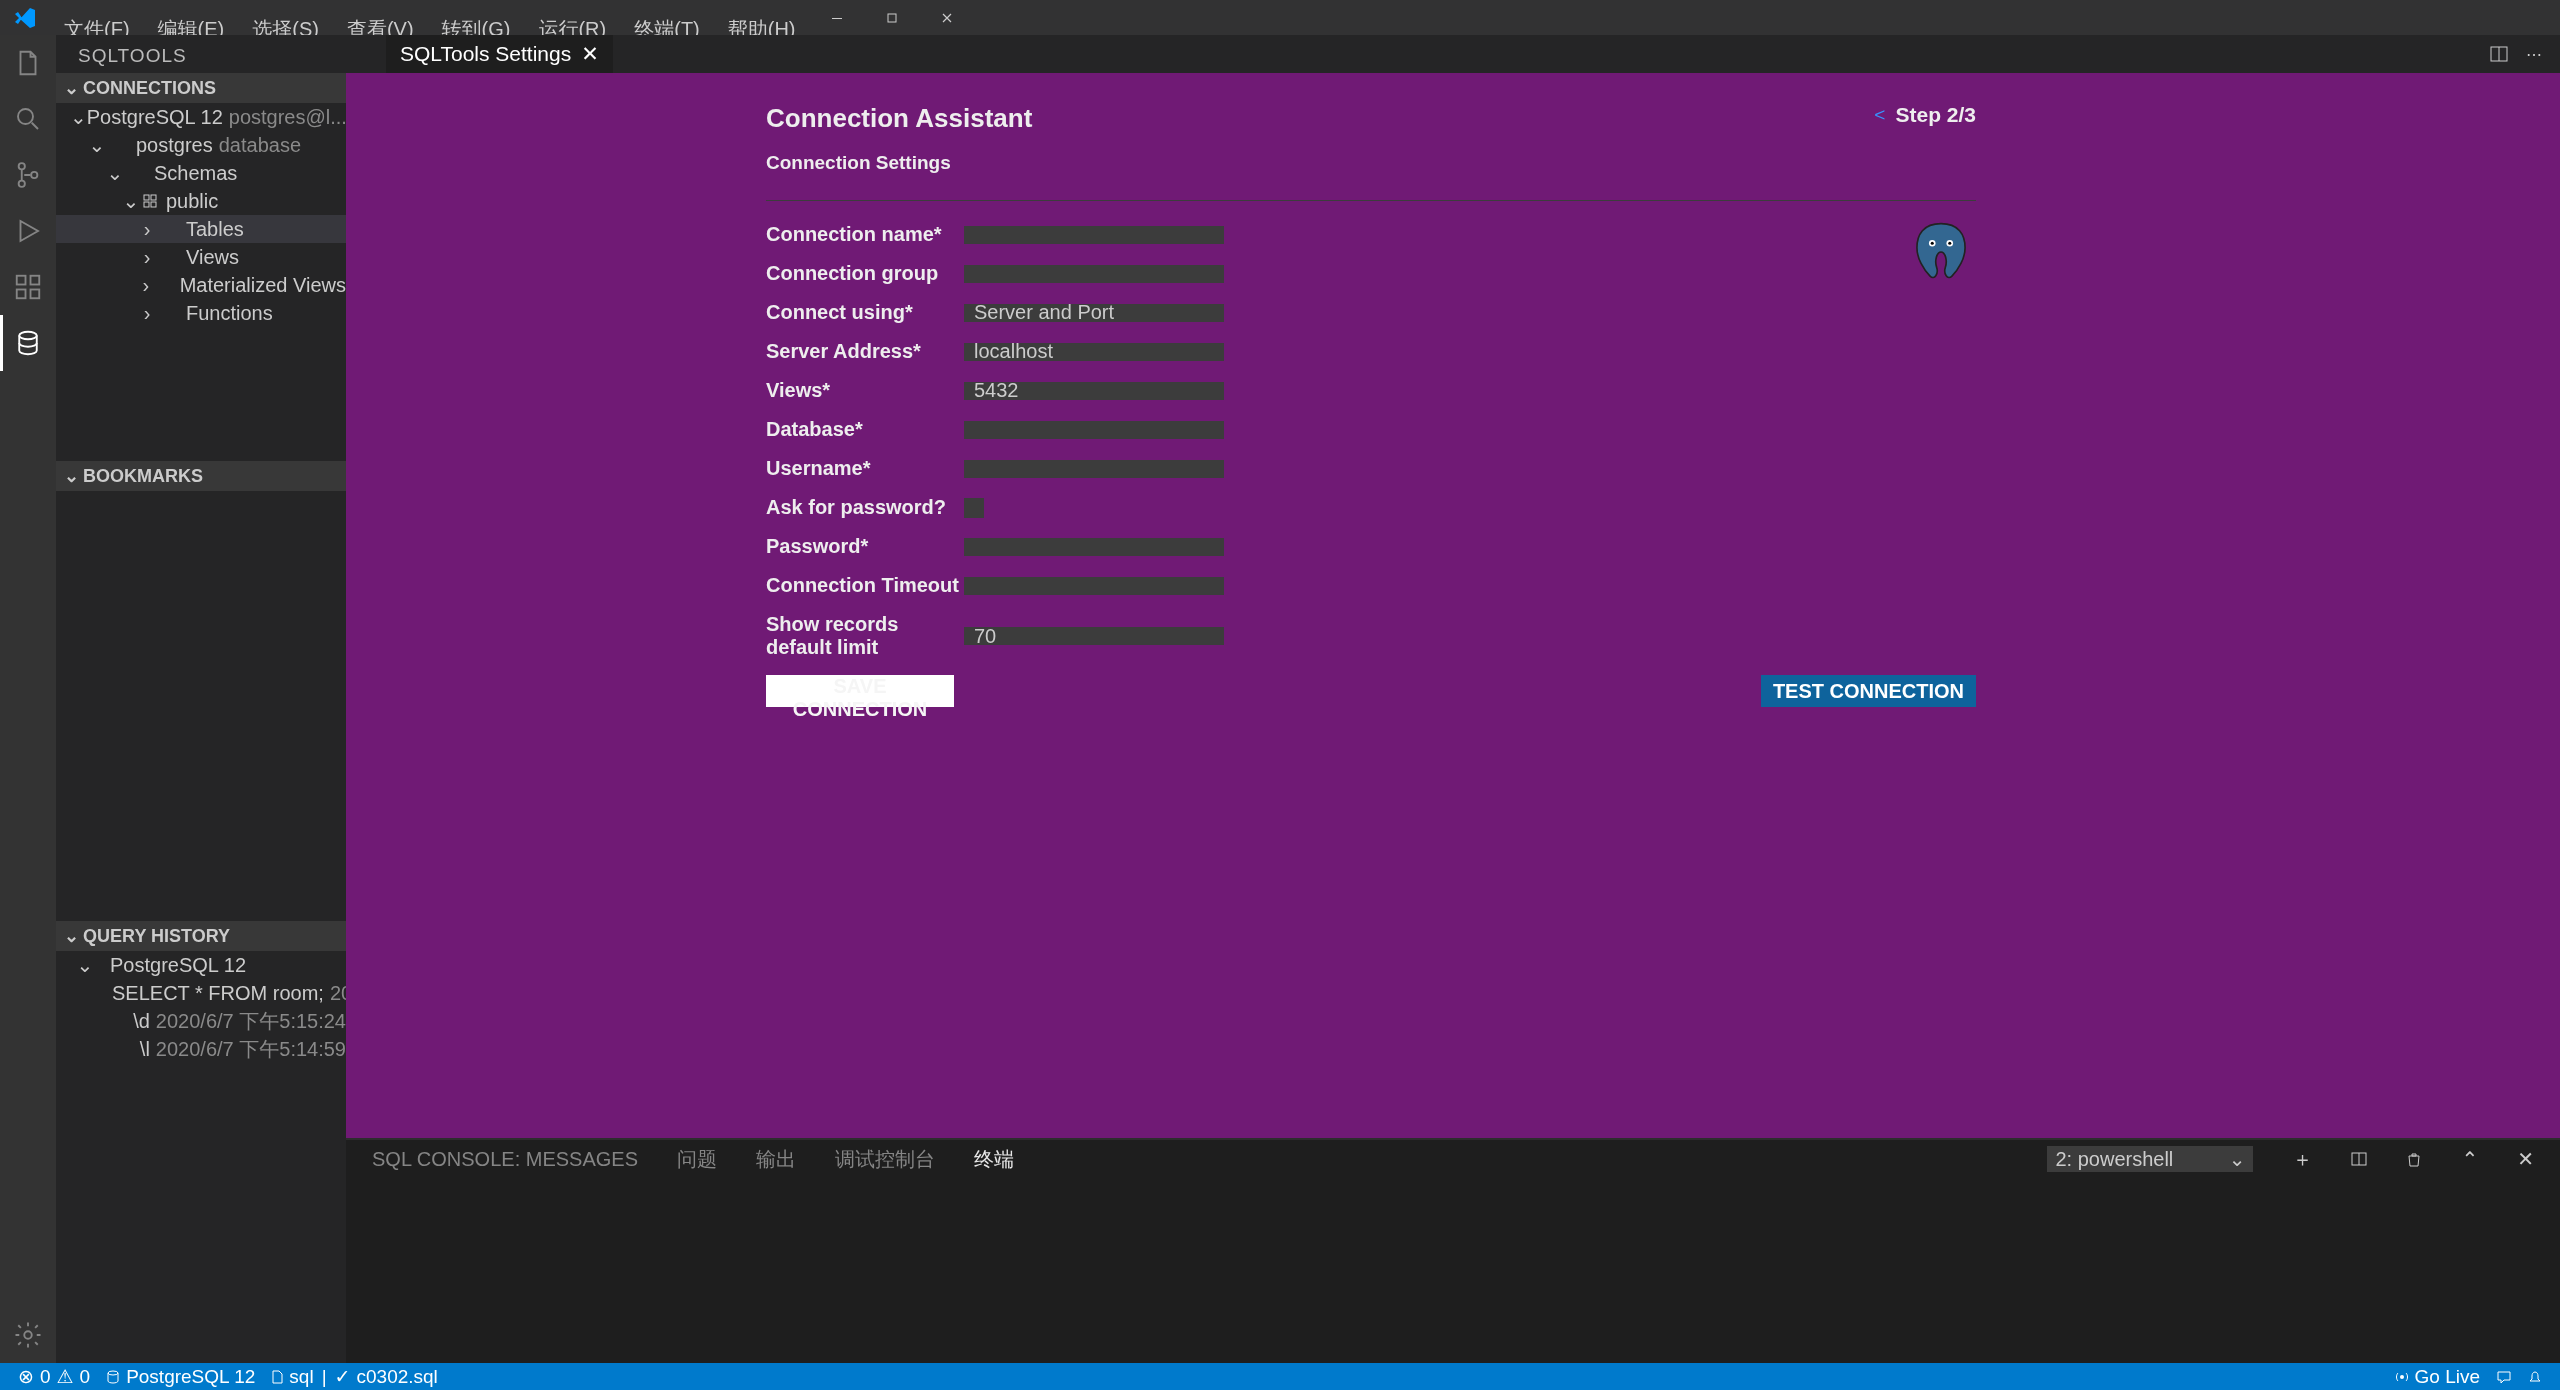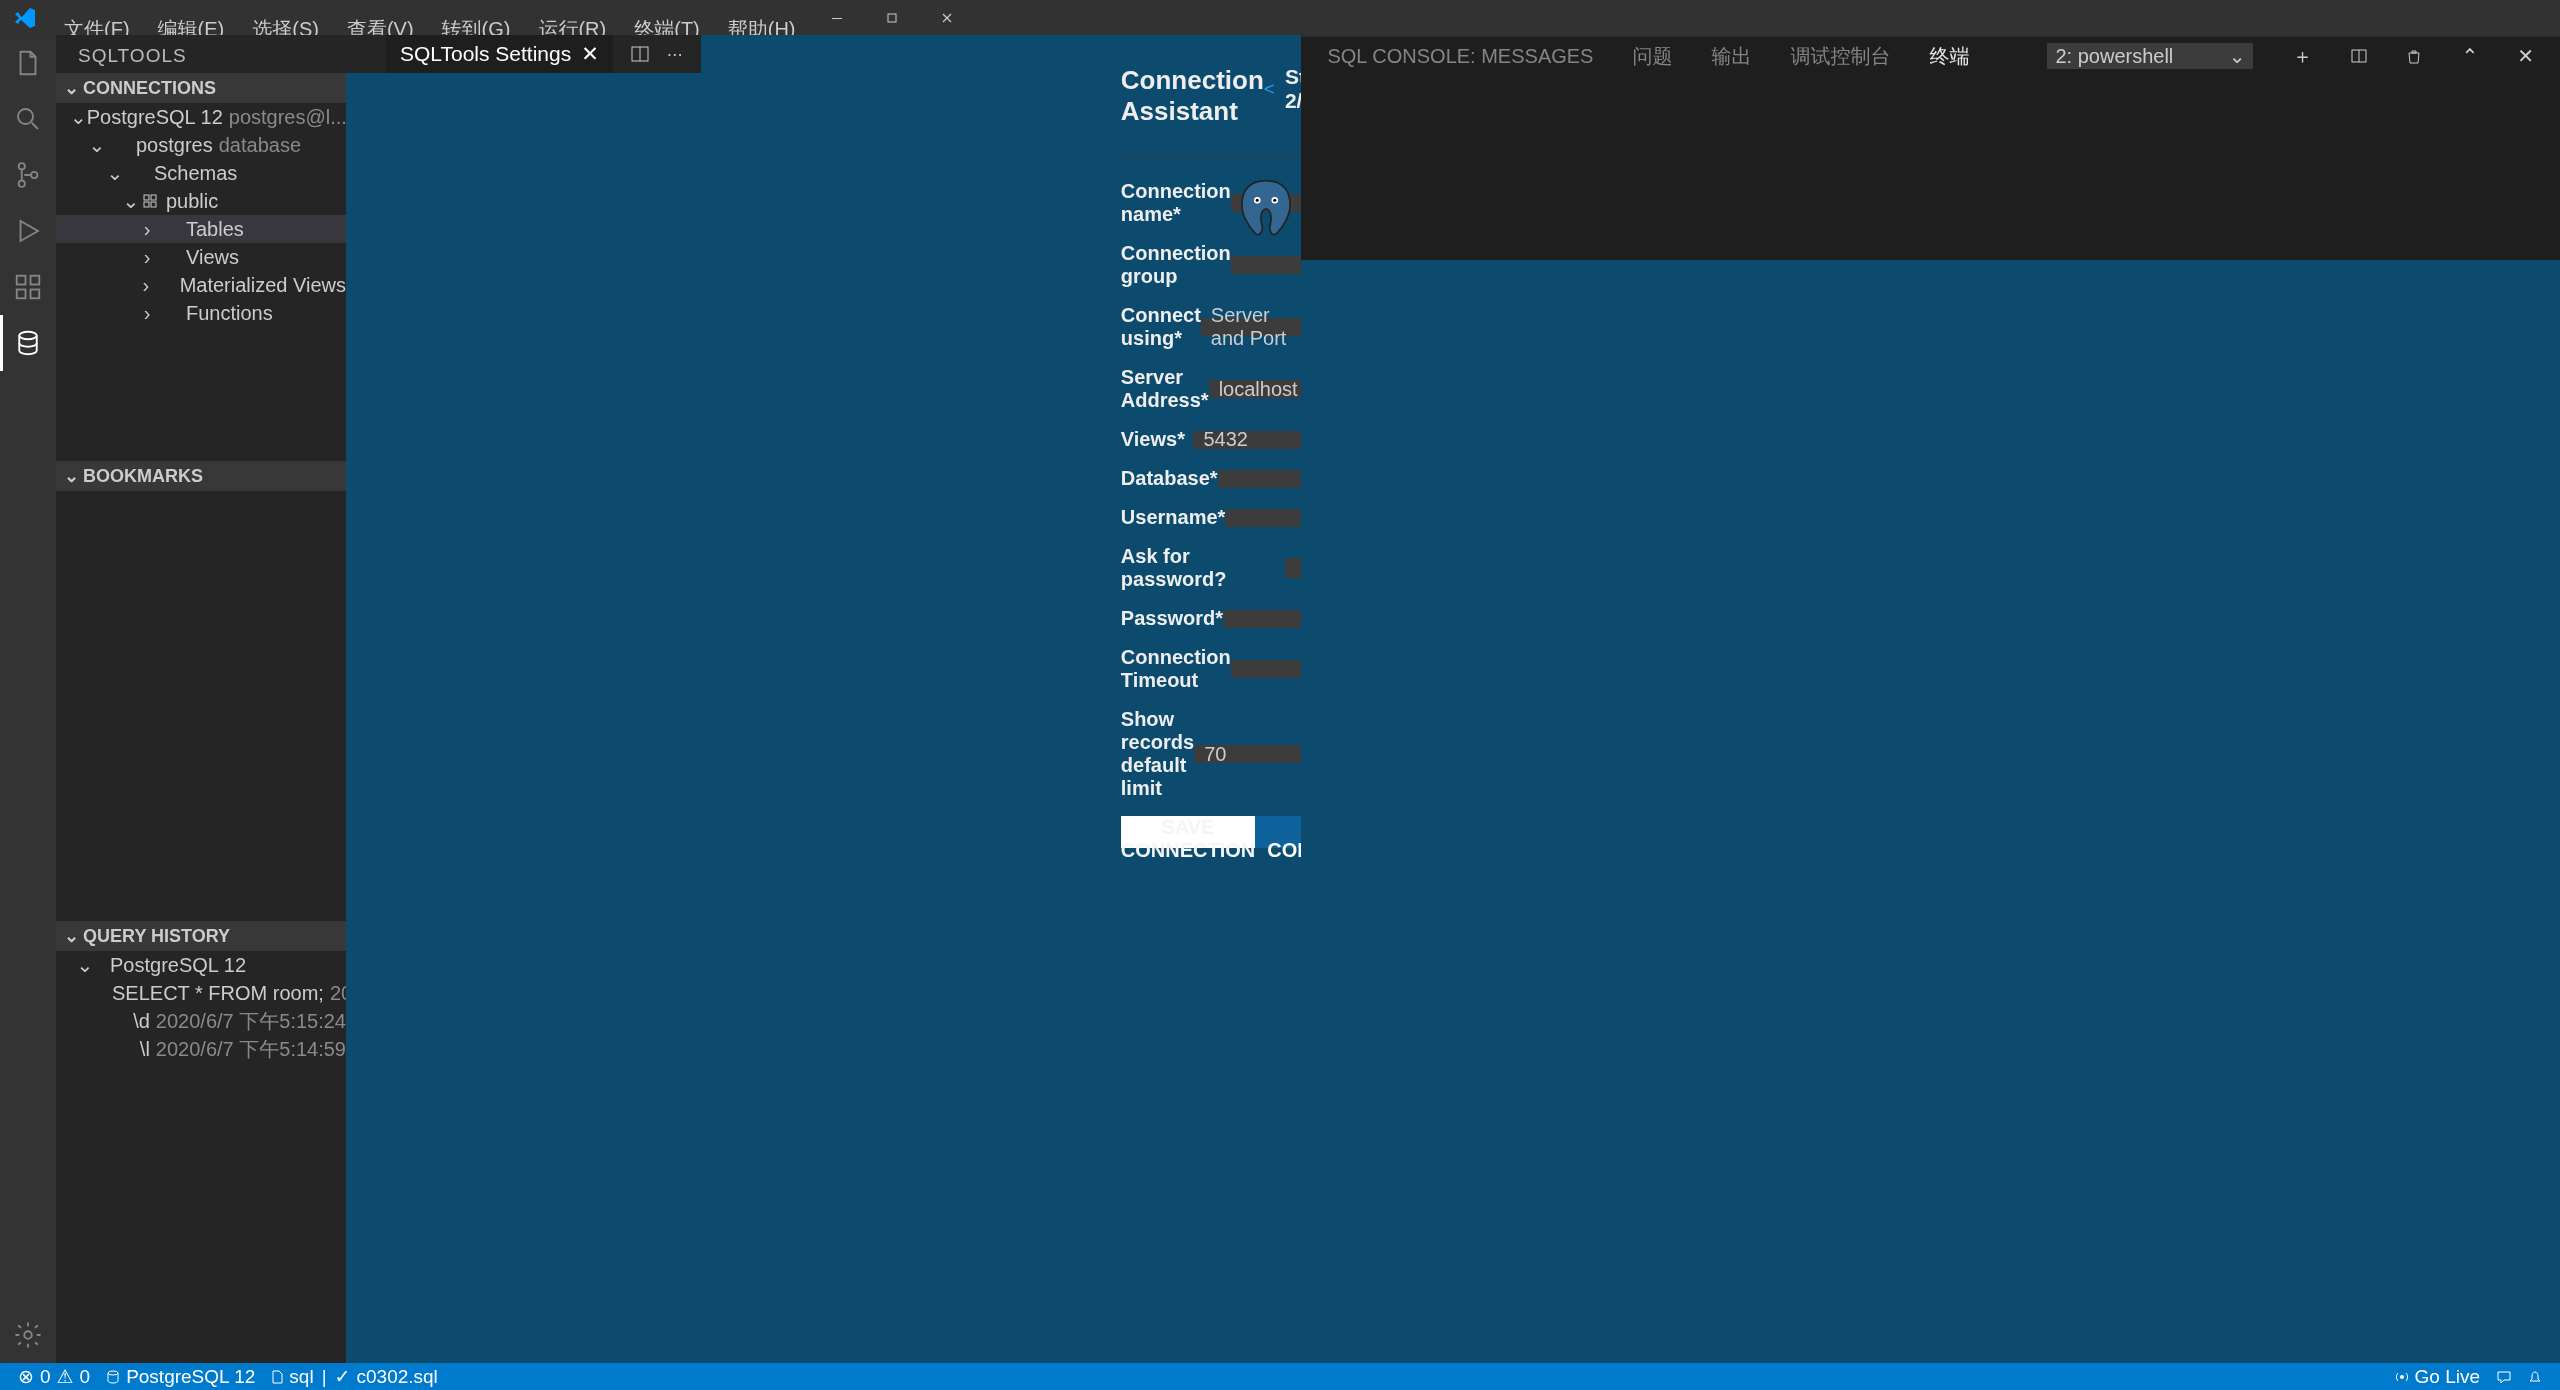--- a/index.html
+++ b/index.html
@@ -30,21 +30,21 @@
 .sidebar .side-title { padding: 10px 22px 6px; font-size: 19px; color: #bbbbbb; letter-spacing: 1px; }
 .sidebar .panel { display: flex; flex-direction: column; }
 .sidebar .panel-header { font-size: 18px; font-weight: bold; color: #cccccc; padding: 4px 8px; display: flex; align-items: center; gap: 4px; background: #383838; cursor: pointer; }
 .sidebar .chev { display: inline-block; }
 .sidebar .tree-row { display: flex; align-items: center; height: 28px; font-size: 20px; color: #cccccc; cursor: pointer; white-space: nowrap; overflow: hidden; }
 .sidebar .tree-row.selected { background: #37373d; }
 .sidebar .tree-row .muted { color: #8a8a8a; margin-left: 6px; }
 .sidebar .tchev { width: 18px; display: inline-flex; justify-content: center; color: #cccccc; }
 
 
-.editor-area { flex: 1; display: flex; background: #0c4a6e; }
+.editor-area { flex: 1; display: flex; flex-direction: column; background: #701a75; }
 .tabs { height: 38px; background: #252526; display: flex; align-items: stretch; }
 .tabs .tab { display: flex; align-items: center; padding: 0 14px; background: #1e1e1e; color: #ffffff; font-size: 21px; gap: 10px; }
 .tabs .tab .close { cursor: pointer; }
 .tabs .spacer { flex: 1; }
 .tabs .tab-actions { display: flex; align-items: center; gap: 18px; padding: 0 18px; color: #cccccc; }
 
 .editor-content { flex: 1; overflow: auto; padding: 20px 0 0 0; }
 
 
 .assistant { max-width: 1210px; margin: 0 0 0 420px; color: #eeeeee; }
@@ -291,20 +291,21 @@
 
     <div class="editor-content">
       <div class="assistant">
         <div class="header-row">
           <div class="ca-title">Connection Assistant</div>
           <div class="step">
             <span class="back">&lt;</span>
             <span>Step 2/3</span>
           </div>
         </div>
+        <div class="section-label">Connection Settings</div>
         <hr class="sep">
         <div class="form">
           <div class="pg-logo">
             <svg width="70" height="70" viewBox="0 0 64 64">
               <path fill="#336791" stroke="#222" stroke-width="1.5" d="M32 6c-16 0-22 10-22 22 0 10 6 20 12 26 4 4 8-2 6-8-2-6 0-14 4-14s6 8 4 14c-2 6 2 12 6 8 6-6 12-16 12-26 0-12-6-22-22-22z"></path>
               <circle cx="24" cy="24" r="3" fill="#fff"></circle>
               <circle cx="40" cy="24" r="3" fill="#fff"></circle>
               <circle cx="24" cy="24" r="1.4" fill="#000"></circle>
               <circle cx="40" cy="24" r="1.4" fill="#000"></circle>
             </svg>

